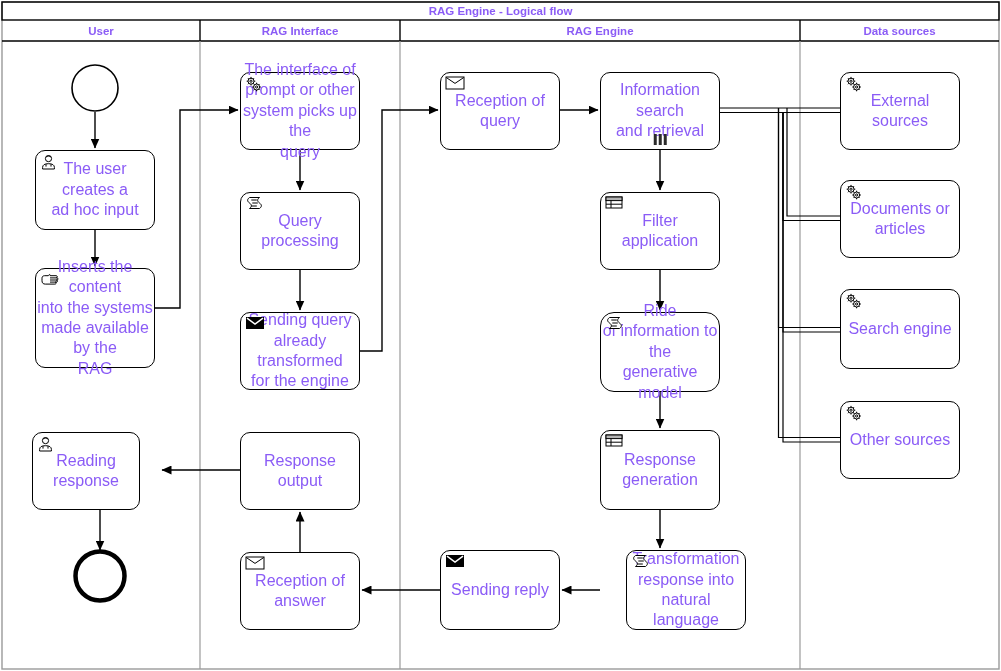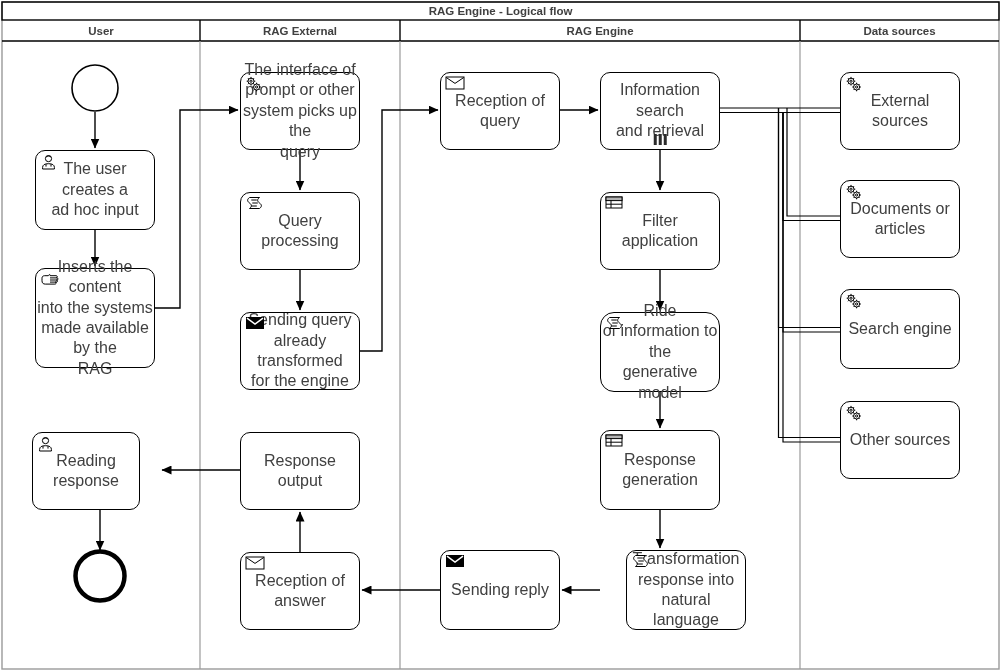--- a/index.html
+++ b/index.html
@@ -1,17 +1,17 @@
 <!DOCTYPE html>
 <html><head>
 <meta charset="utf-8">
 <style>
   html,body{margin:0;padding:0;background:#fff;}
   #stage{position:relative;width:1001px;height:671px;background:#fff;
-         font-family:"Liberation Sans","DejaVu Sans",sans-serif;color:#404040;overflow:hidden;}
+         font-family:"Liberation Sans","DejaVu Sans",sans-serif;color:#8b5cf6;overflow:hidden;}
   #underlay{position:absolute;left:0;top:0;z-index:0;}
   .pool-title{position:absolute;left:2px;top:2px;width:997px;height:18px;z-index:1;
               display:flex;align-items:center;justify-content:center;
               font-size:11.5px;font-weight:bold;}
   .lane-head{position:absolute;top:20px;height:21px;z-index:1;display:flex;
              align-items:center;justify-content:center;font-size:11.5px;font-weight:bold;}
   .node{position:absolute;z-index:2;background:#fff;border:1.5px solid #000;border-radius:10px;
         display:flex;align-items:center;justify-content:center;text-align:center;
         font-size:16px;line-height:1.28;padding:3px 1px;box-sizing:border-box;}
   .node .lbl{white-space:pre-line;}
@@ -72,21 +72,21 @@
       <path d="M778.5,108 V437.5 H840"></path>
       <path d="M783,112.5 V442 H840"></path>
     </g>
 
     <circle cx="95" cy="88" r="23" fill="#fff" stroke="#000" stroke-width="1.6"></circle>
     <circle cx="100" cy="576" r="24.5" fill="#fff" stroke="#000" stroke-width="4.5"></circle>
   </svg>
 
   <div class="pool-title">RAG Engine - Logical flow</div>
   <div class="lane-head" style="left:2px;width:198px;">User</div>
-  <div class="lane-head" style="left:200px;width:200px;">RAG External</div>
+  <div class="lane-head" style="left:200px;width:200px;">RAG Interface</div>
   <div class="lane-head" style="left:400px;width:400px;">RAG Engine</div>
   <div class="lane-head" style="left:800px;width:199px;">Data sources</div>
 
   <div class="node" style="left:35px;top:150px;width:120px;height:80px;">
     <svg class="ic" width="17" height="16" viewBox="0 0 17 16">
       <circle cx="8.5" cy="4.6" r="3.1" fill="#fff" stroke="#000"></circle>
       <path d="M5.5,3.7 a3.1,3.1 0 0 1 6,0 q-1.6,-1.2 -3,-1.2 t-3,1.2 z" fill="#000"></path>
       <path d="M2.6,15 L2.6,13.4 Q2.6,9.7 8.5,9.7 Q14.4,9.7 14.4,13.4 L14.4,15 Z" fill="#fff" stroke="#000"></path>
       <line x1="6" y1="10.2" x2="6" y2="12.6" stroke="#000"></line>
       <line x1="11" y1="10.2" x2="11" y2="12.6" stroke="#000"></line>

